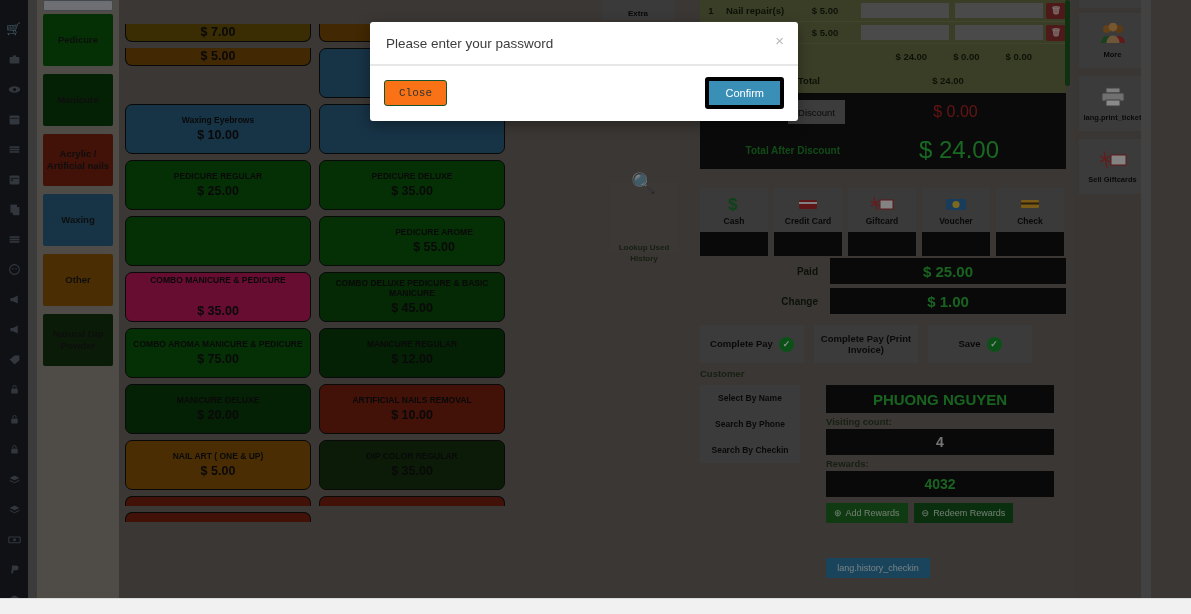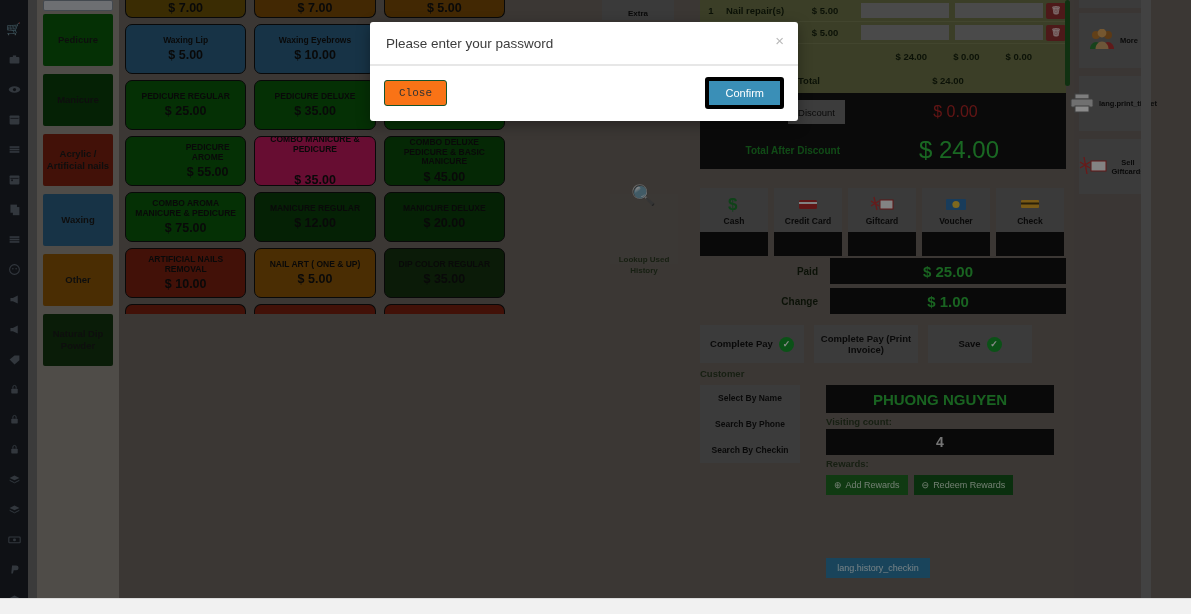--- a/index.html
+++ b/index.html
@@ -78,24 +78,25 @@
   
   .gridwrap {
     flex: 1 1 auto;
     position: relative;
     background: #6d6761;
     padding: 0 6px;
     overflow: hidden;
   }
   .grid {
     display: grid;
-    grid-template-columns: repeat(3, 1fr);
+    grid-template-columns: repeat(2, 1fr);
     gap: 6px 8px;
     padding-top: 0px;
     width: 380px;
+    margin-top: 24px;
   }
   .tile {
     height: 50px;
     border-radius: 7px;
     border: 1.5px solid #111;
     display: flex; flex-direction: column;
     align-items: center; justify-content: center;
     text-align: center;
     padding: 2px 4px;
     color: #111;
@@ -117,21 +118,21 @@
   }
   .extra-btn {
     position: absolute; left: 62px; top: -8px;
     width: 72px; height: 28px;
     background: #6b6b6b;
     display: flex; flex-direction: column; align-items: center; justify-content: flex-end;
     font-size: 8px; font-weight: bold; color: #111;
     padding-bottom: 2px;
   }
   .lookup-btn {
-    position: absolute; left: 70px; top: 194px;
+    position: absolute; left: 70px; top: 182px;
     width: 68px; height: 70px;
     background: #6e6862;
     display: flex; flex-direction: column; align-items: center; justify-content: center;
     font-size: 8px; font-weight: bold; color: #2b3a22; text-align: center;
     line-height: 1.3;
     gap: 45px;
   }
   .lookup-icon { font-size: 20px; color: #8a5a3a; margin-bottom: 2px; }
 
   
@@ -252,21 +253,21 @@
   
   .farright {
     position: absolute; left: 1074px; top: 0;
     width: 77px; height: 614px;
     background: #6b6560;
     padding: 0 5px;
   }
   .fr-partial { height: 8px; background: #6e6e6e; margin-bottom: 5px; }
   .fr-btn {
     height: 55px; background: #6e6e6e; margin-bottom: 8px;
-    display: flex; align-items: center; justify-content: center;
+    display: flex; flex-direction: column; align-items: center; justify-content: center;
     gap: 3px; font-size: 7.5px; font-weight: bold; color: #111; text-align: center;
   }
   .fr-scroll { position: absolute; right: 0; top: 0; width: 10px; height: 614px; background: #7a7a7a; }
 
   
   .dim {
     position: absolute; inset: 0;
     background: rgba(0,0,0,0.46);
     z-index: 50;
   }
@@ -722,20 +723,21 @@
       <div class="cust-btn">
           <span>Search By Checkin</span>
         </div>
     </div>
 
     <div class="cust-fields">
       <div class="cust-name">PHUONG NGUYEN</div>
       <div class="cf-lbl">Visiting count:</div>
       <div class="cf-box white">4</div>
       <div class="cf-lbl">Rewards:</div>
+      <div class="cf-box green">4032</div>
       <div class="rew-btns">
         <div class="rew-btn rew-add">
           <span>⊕</span>
           <span>Add Rewards</span>
         </div>
         <div class="rew-btn rew-red">
           <span>⊖</span>
           <span>Redeem Rewards</span>
         </div>
       </div>

